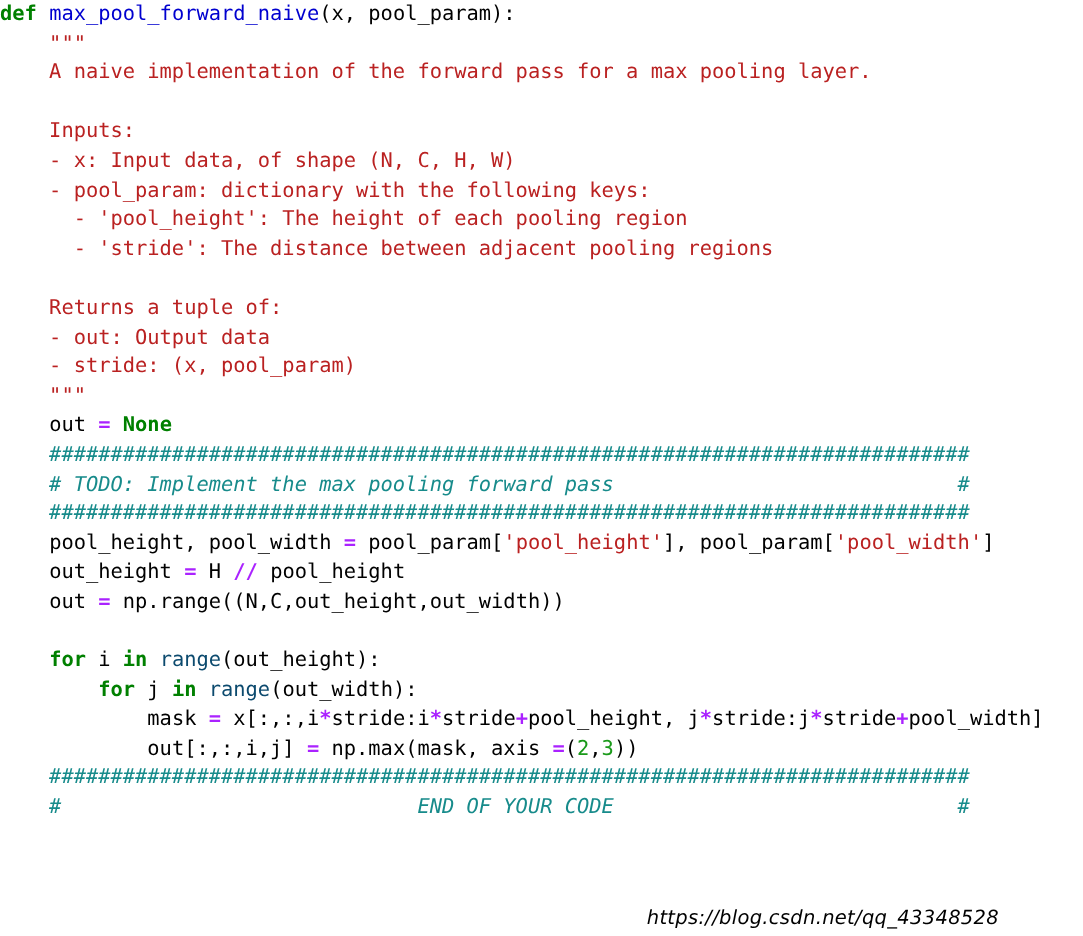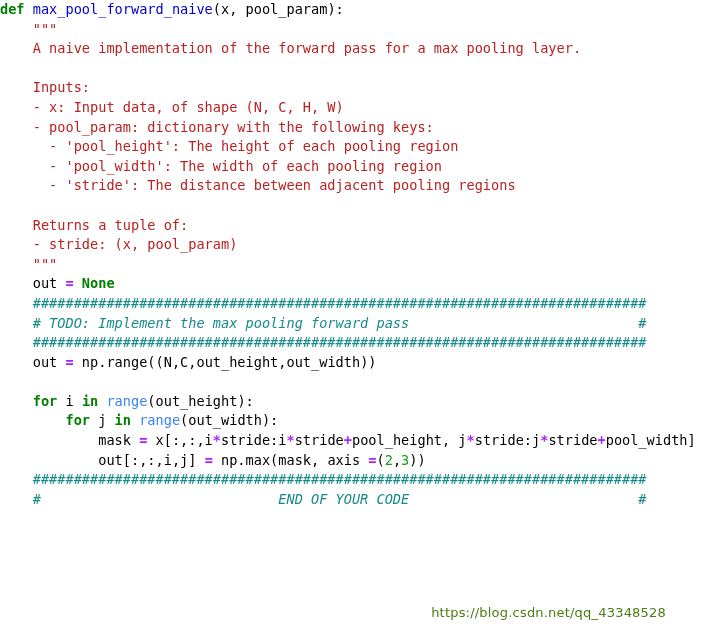--- a/index.html
+++ b/index.html
@@ -30,64 +30,67 @@
     letter-spacing: 0px;
     color: #000000;
   }
   .kw       { color: #008000; font-weight: bold; }
   .fname    { color: #0000cf; }
   .str      { color: #ba2121; }
   .doc      { color: #ba2121; }
   .cmt      { color: #178b8b; font-style: italic; }
   .op       { color: #aa22ff; font-weight: bold; }
   .num      { color: #1a9a1a; }
-  .builtin  { color: #3b82f6; }
+  .builtin  { color: #0c4a6e; }
   .plain    { color: #000000; }
 
   #watermark {
     position: absolute;
     right: 8px;
     bottom: 4px;
     font-family: "DejaVu Sans", "Liberation Sans", sans-serif;
     font-size: 13px;
-    color: #4d7c0f;
+    color: #000000;
     letter-spacing: 0.2px;
     user-select: none;
+    font-style: italic;
   }
 </style>
 </head>
 <body>
 
 <div id="code-block">
 
   <div class="code-line"><span class="kw">def</span><span class="plain"> </span><span class="fname">max_pool_forward_naive</span><span class="plain">(x, pool_param):</span></div>
 
   <div class="code-line doc">    """</div>
   <div class="code-line doc">    A naive implementation of the forward pass for a max pooling layer.</div>
   <div class="code-line doc"></div>
   <div class="code-line doc">    Inputs:</div>
   <div class="code-line doc">    - x: Input data, of shape (N, C, H, W)</div>
   <div class="code-line doc">    - pool_param: dictionary with the following keys:</div>
   <div class="code-line doc">      - 'pool_height': The height of each pooling region</div>
-  <div class="code-line doc">      - 'pool_width': The width of each pooling region</div>
   <div class="code-line doc">      - 'stride': The distance between adjacent pooling regions</div>
   <div class="code-line doc"></div>
   <div class="code-line doc">    Returns a tuple of:</div>
+  <div class="code-line doc">    - out: Output data</div>
   <div class="code-line doc">    - stride: (x, pool_param)</div>
   <div class="code-line doc">    """</div>
 
   <div class="code-line"><span class="plain">    </span><span class="plain">out </span><span class="op">=</span><span class="kw"> None</span></div>
 
   <div class="code-line cmt">    ###########################################################################</div>
   <div class="code-line cmt">    # TODO: Implement the max pooling forward pass                            #</div>
   <div class="code-line cmt">    ###########################################################################</div>
 
 
+  <div class="code-line"><span class="plain">    </span><span class="plain">pool_height, pool_width </span><span class="op">=</span><span class="plain"> pool_param[</span><span class="str">'pool_height'</span><span class="plain">], pool_param[</span><span class="str">'pool_width'</span><span class="plain">]</span></div>
 
 
+  <div class="code-line"><span class="plain">    </span><span class="plain">out_height </span><span class="op">=</span><span class="plain"> H </span><span class="op">//</span><span class="plain"> pool_height</span></div>
 
 
   <div class="code-line"><span class="plain">    </span><span class="plain">out </span><span class="op">=</span><span class="plain"> np.range((N,C,out_height,out_width))</span></div>
 
   <div class="code-line"></div>
 
   <div class="code-line"><span class="plain">    </span><span class="kw">for</span><span class="plain"> i </span><span class="kw">in</span><span class="builtin"> range</span><span class="plain">(out_height):</span></div>
 
   <div class="code-line"><span class="plain">        </span><span class="kw">for</span><span class="plain"> j </span><span class="kw">in</span><span class="builtin"> range</span><span class="plain">(out_width):</span></div>
 

